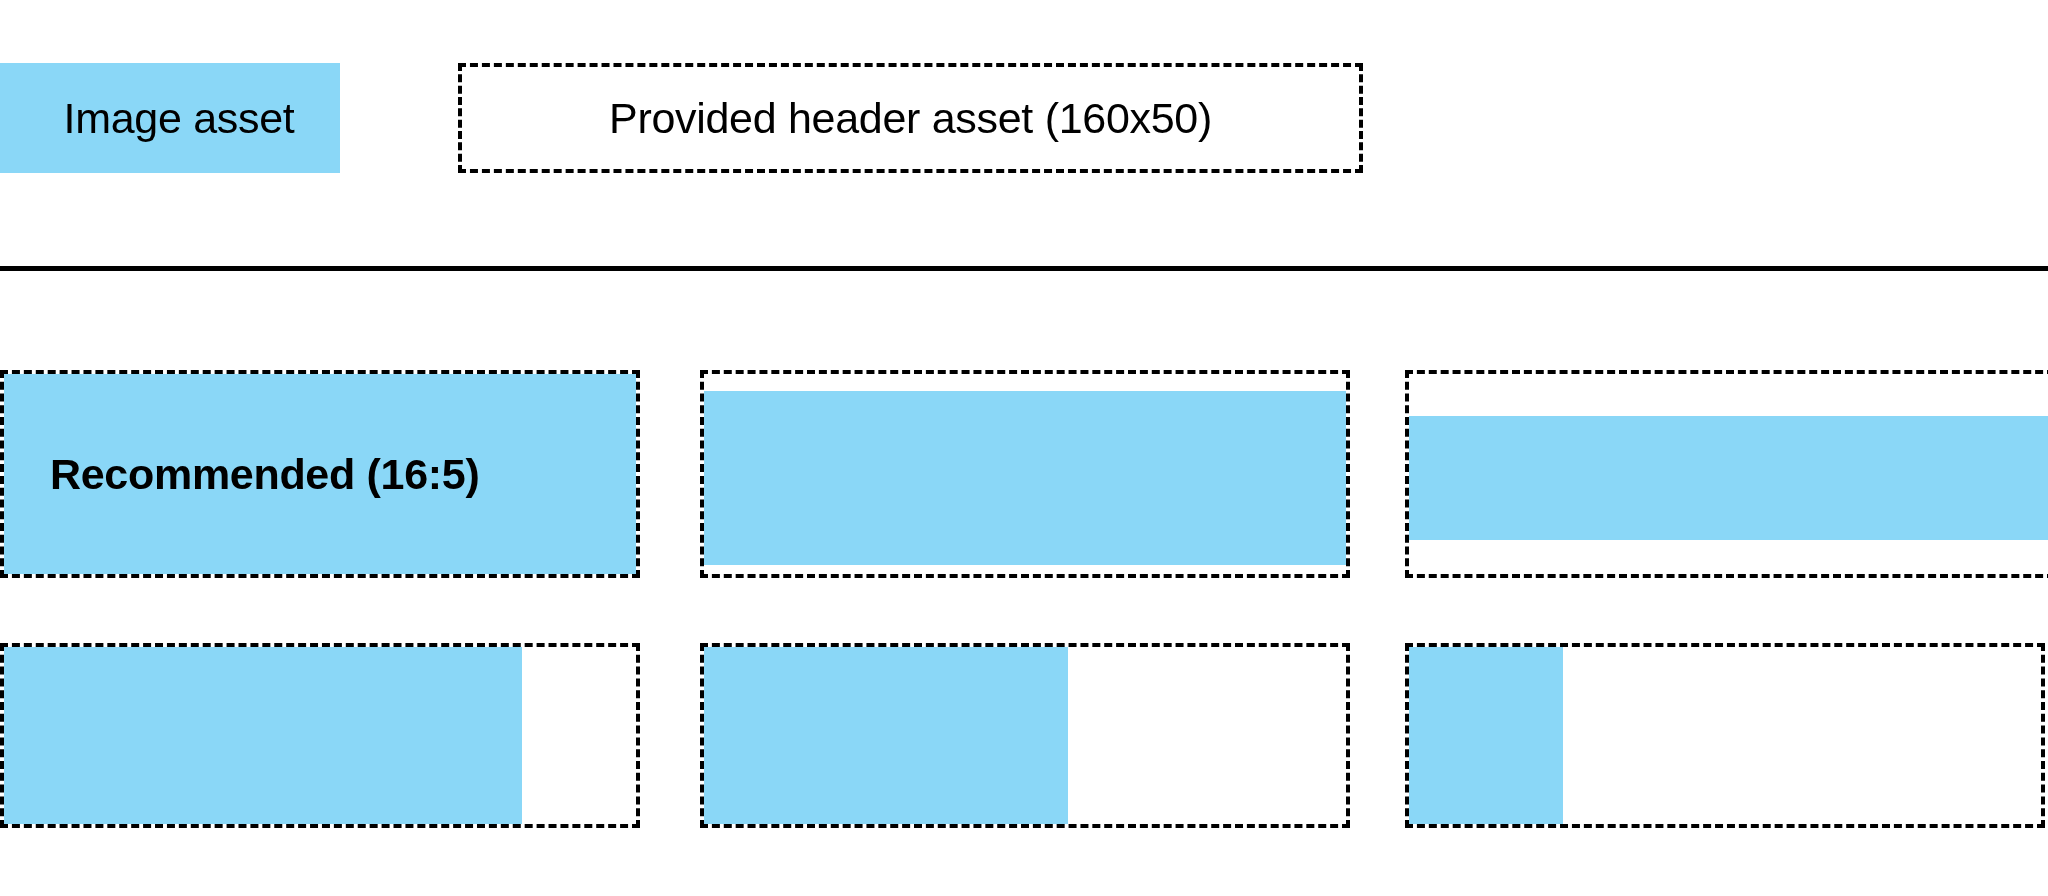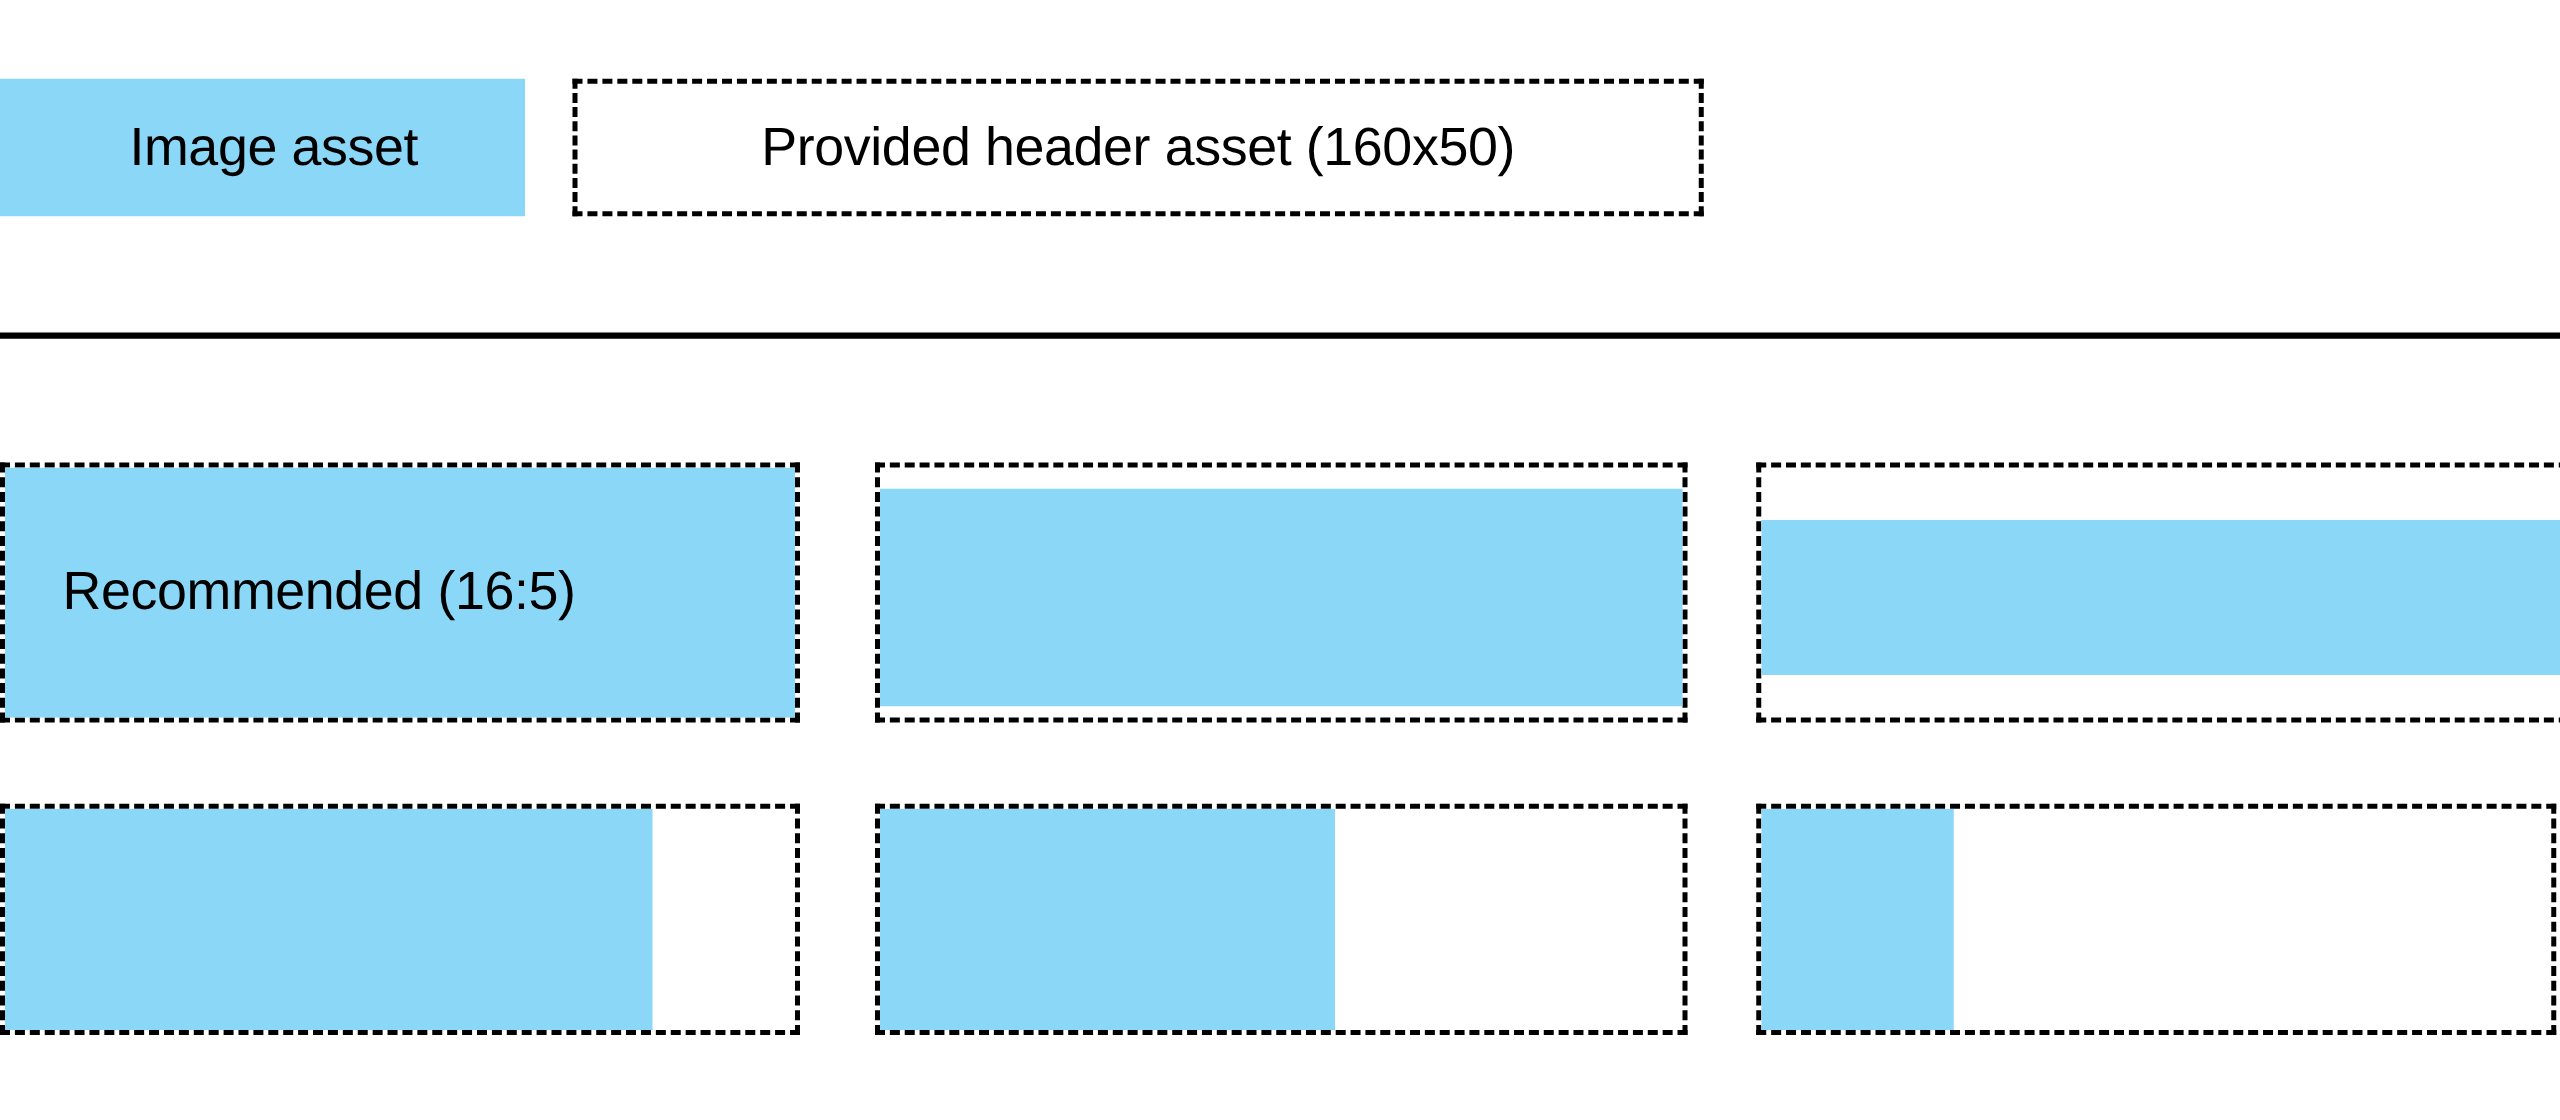--- a/index.html
+++ b/index.html
@@ -29,21 +29,21 @@
     position: absolute;
     left: 0;
     top: 63px;
     height: 110px;
   }
 
   .legend-swatch {
     position: absolute;
     left: 0;
     top: 0;
-    width: 420px;
+    width: 340px;
     height: 110px;
     background: #8ad7f7;
     display: flex;
     align-items: center;
     justify-content: center;
     box-sizing: border-box;
     padding-left: 18px;
   }
   .legend-swatch .label {
     font-size: 43px;
@@ -129,21 +129,21 @@
     </div>
     <div class="legend-box">
       <span class="label">Provided header asset (160x50)</span>
     </div>
   </div>
 
   <div class="divider"></div>
 
   <div class="grid">
 
-    <div class="cell" style="left:0px; top:0px; width:640px; height:208px;">
+    <div class="cell" style="left:0px; top:0px; width:640px; height:208px;font-weight:bold;">
       <div class="cell-inner" style="left:0px; top:0px; width:640px; height:208px;"></div>
       <span class="cell-label">Recommended (16:5)</span>
     </div>
 
     <div class="cell" style="left:700px; top:0px; width:650px; height:208px;">
       <div class="cell-inner" style="left:0px; top:17px; width:650px; height:174px;"></div>
       <span class="cell-label"></span>
     </div>
 
     <div class="cell" style="left:1405px; top:0px; width:650px; height:208px;">

